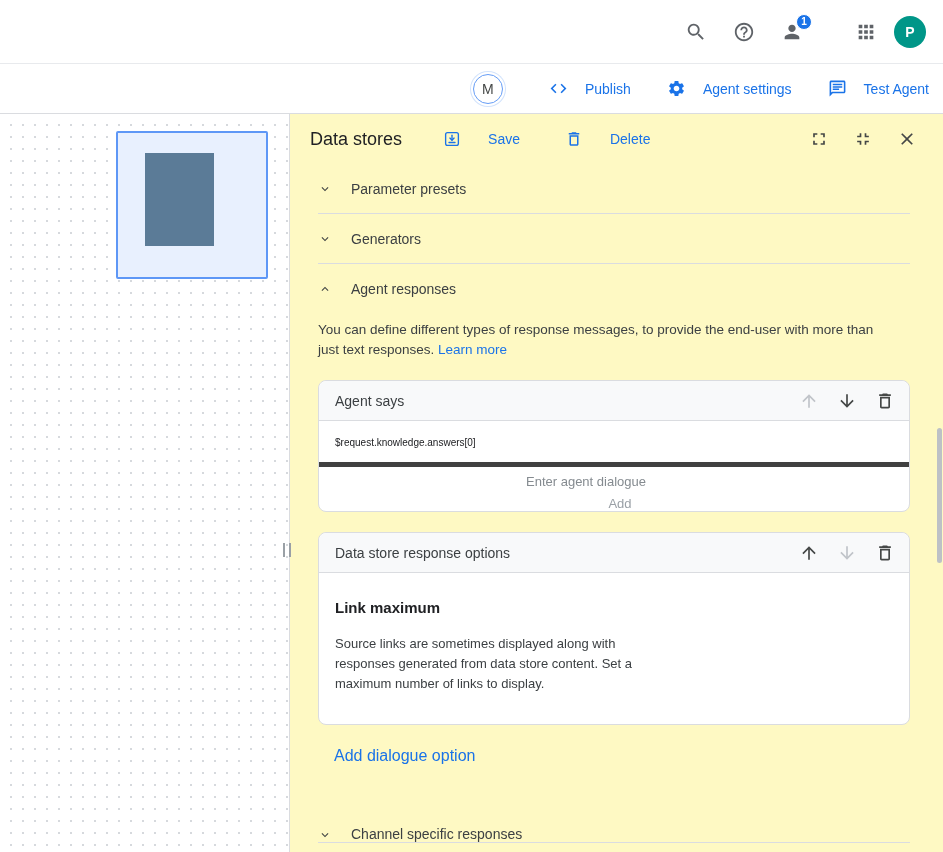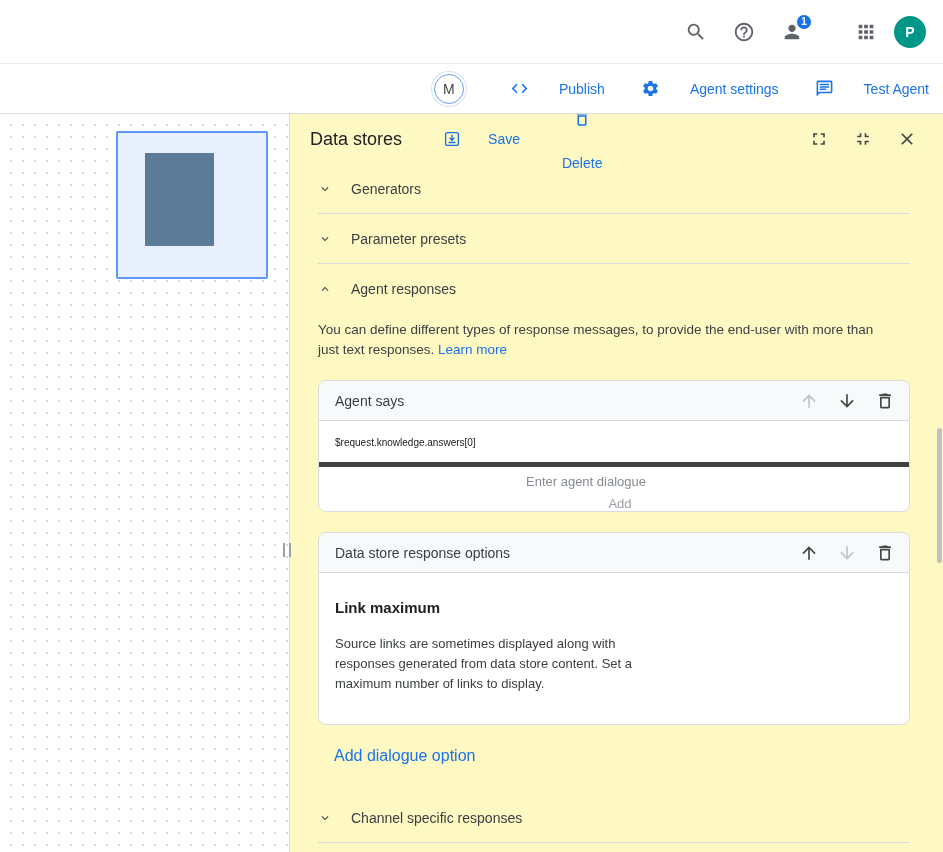--- a/index.html
+++ b/index.html
@@ -13,38 +13,38 @@
   .topbar .icon-btn { margin-left:24px; color:#5f6368; }
   .topbar .icon-btn svg { width:22px; height:22px; }
   .person-wrap { position:relative; color:#3c4043; }
   .badge { position:absolute; top:-6px; right:-8px; min-width:16px; height:16px; border-radius:8px; background:#1a73e8; color:#fff; font-size:10px; font-weight:700; display:flex; align-items:center; justify-content:center; padding:0 4px; border:1px solid #fff; }
   .apps-btn { margin-left:50px !important; }
   .avatar { width:32px; height:32px; border-radius:50%; background:#009688; color:#fff; font-size:14px; font-weight:700; display:flex; align-items:center; justify-content:center; margin-left:16px; cursor:pointer; border:none; }
 
   
   .toolbar { height:50px; display:flex; align-items:center; justify-content:flex-end; border-bottom:1px solid #dadce0; padding-right:14px; gap:34px; background:#fff; }
   .flow-avatar { width:30px; height:30px; border-radius:50%; border:1px solid #669df6; box-shadow:0 0 0 2px #fff, 0 0 0 3px #d2e3fc; color:#444746; display:flex; align-items:center; justify-content:center; font-size:14px; margin-right:10px; cursor:pointer; background:#fff; }
-  .toolbar-btn { display:flex; align-items:center; gap:27px; color:#1a73e8; font-size:14px; font-weight:500; cursor:pointer; background:none; border:none; font-family:inherit; }
+  .toolbar-btn { display:flex; align-items:center; gap:14px; color:#1a73e8; font-size:14px; font-weight:500; cursor:pointer; background:none; border:none; font-family:inherit; }
   .toolbar-btn svg { width:19px; height:19px; }
 
   
   .workspace { display:flex; height:738px; }
   .canvas { width:289px; position:relative; flex:none;
     background-image:radial-gradient(circle, #d6d9dd 1.2px, transparent 1.3px);
     background-size:12px 12px; background-position:5px 5px; }
   .node { position:absolute; left:116px; top:17px; width:152px; height:148px; background:#e8f0fe; border:2px solid #5e97f6; border-radius:2px; cursor:pointer; }
   .node-block { position:absolute; left:27px; top:20px; width:69px; height:93px; background:#5b7b97; }
 
   .panel { flex:1; border-left:1px solid #dadce0; display:flex; flex-direction:column; overflow:hidden; background:#fef9c3; }
   .panel-header { height:50px; display:flex; align-items:center; padding:0 24px 0 20px; flex:none; }
   .panel-title { font-size:18px; color:#202124; }
   .header-action { display:flex; align-items:center; gap:24px; color:#1a73e8; font-size:14px; font-weight:500; cursor:pointer; background:none; border:none; font-family:inherit; }
   .header-action svg { width:18px; height:18px; }
   .save-btn { margin-left:38px; }
-  .delete-btn { margin-left:42px;flex-direction:column; }
+  .delete-btn { margin-left:42px; }
   .win-controls { margin-left:auto; display:flex; align-items:center; gap:20px; color:#444746; }
   .win-controls .icon-btn { color:#444746; }
   .win-controls svg { width:20px; height:20px; }
 
   .panel-body { padding:0 33px 0 28px; flex:1; }
   .section-row { height:50px; display:flex; align-items:center; gap:19px; border-bottom:1px solid #dadce0; cursor:pointer; }
   .section-row.expanded { border-bottom:none; }
   .chev { width:14px; height:14px; color:#444746; flex:none; }
   .section-label { font-size:14px; font-weight:500; color:#3c4043; }
 
@@ -67,21 +67,21 @@
 
   .ds-content { display:flex; padding:14px 16px 30px; }
   .ds-left { width:335px; }
   .ds-title { font-size:15px; font-weight:700; color:#202124; margin-top:12px; }
   .ds-desc { font-size:13px; color:#3c4043; line-height:20px; margin-top:18px; }
   .field { margin-left:auto; position:relative; width:217px; height:44px; border:1px solid #8f959a; border-radius:4px; margin-top:2px; background:#fff; }
   .field-label { position:absolute; top:-7px; left:9px; background:#fff; padding:0 5px; font-size:11px; color:#5f6368; white-space:nowrap; }
   .field input { width:100%; height:100%; border:none; outline:none; padding:0 12px; font-size:14px; color:#202124; background:transparent; font-family:inherit; border-radius:4px; }
 
   .add-option { margin:22px 0 0 16px; color:#1a73e8; font-size:16px; font-weight:500; cursor:pointer; display:inline-block; background:none; border:none; font-family:inherit; }
-  .channel-row { margin-top:28px; }
+  .channel-row { margin-top:28px;align-items:flex-end; }
 
   .scroll-thumb { position:absolute; right:1px; top:428px; width:5px; height:135px; border-radius:3px; background:#bdc1c6; cursor:pointer; }
   .resize-handle { position:absolute; left:283px; top:543px; width:8px; height:14px; border-left:2px solid #9aa0a6; border-right:2px solid #9aa0a6; cursor:col-resize; }
 </style>
 </head>
 <body>
 
 <div class="app">
 
   <div class="topbar">
@@ -186,28 +186,28 @@
           </button>
         </div>
       </div>
 
       <div class="panel-body">
 
         <div class="section-row">
           <svg class="chev" viewBox="0 0 24 24" fill="currentColor">
               <path d="M7.41 8.59 12 13.17l4.59-4.58L18 10l-6 6-6-6 1.41-1.41z"></path>
             </svg>
+          <span class="section-label">Parameter presets</span>
+        </div>
+
+        <div class="section-row">
+          <svg class="chev" viewBox="0 0 24 24" fill="currentColor">
+              <path d="M7.41 8.59 12 13.17l4.59-4.58L18 10l-6 6-6-6 1.41-1.41z"></path>
+            </svg>
           <span class="section-label">Generators</span>
-        </div>
-
-        <div class="section-row">
-          <svg class="chev" viewBox="0 0 24 24" fill="currentColor">
-              <path d="M7.41 8.59 12 13.17l4.59-4.58L18 10l-6 6-6-6 1.41-1.41z"></path>
-            </svg>
-          <span class="section-label">Parameter presets</span>
         </div>
 
         <div class="section-row expanded">
           <svg class="chev" viewBox="0 0 24 24" fill="currentColor">
               <path d="m12 8-6 6 1.41 1.41L12 10.83l4.59 4.58L18 14l-6-6z"></path>
             </svg>
           <span class="section-label">Agent responses</span>
         </div>
 
         <p class="desc"><span>You can define different types of response messages, to provide the end-user with more than just text responses.</span> <a class="link">Learn more</a></p>

